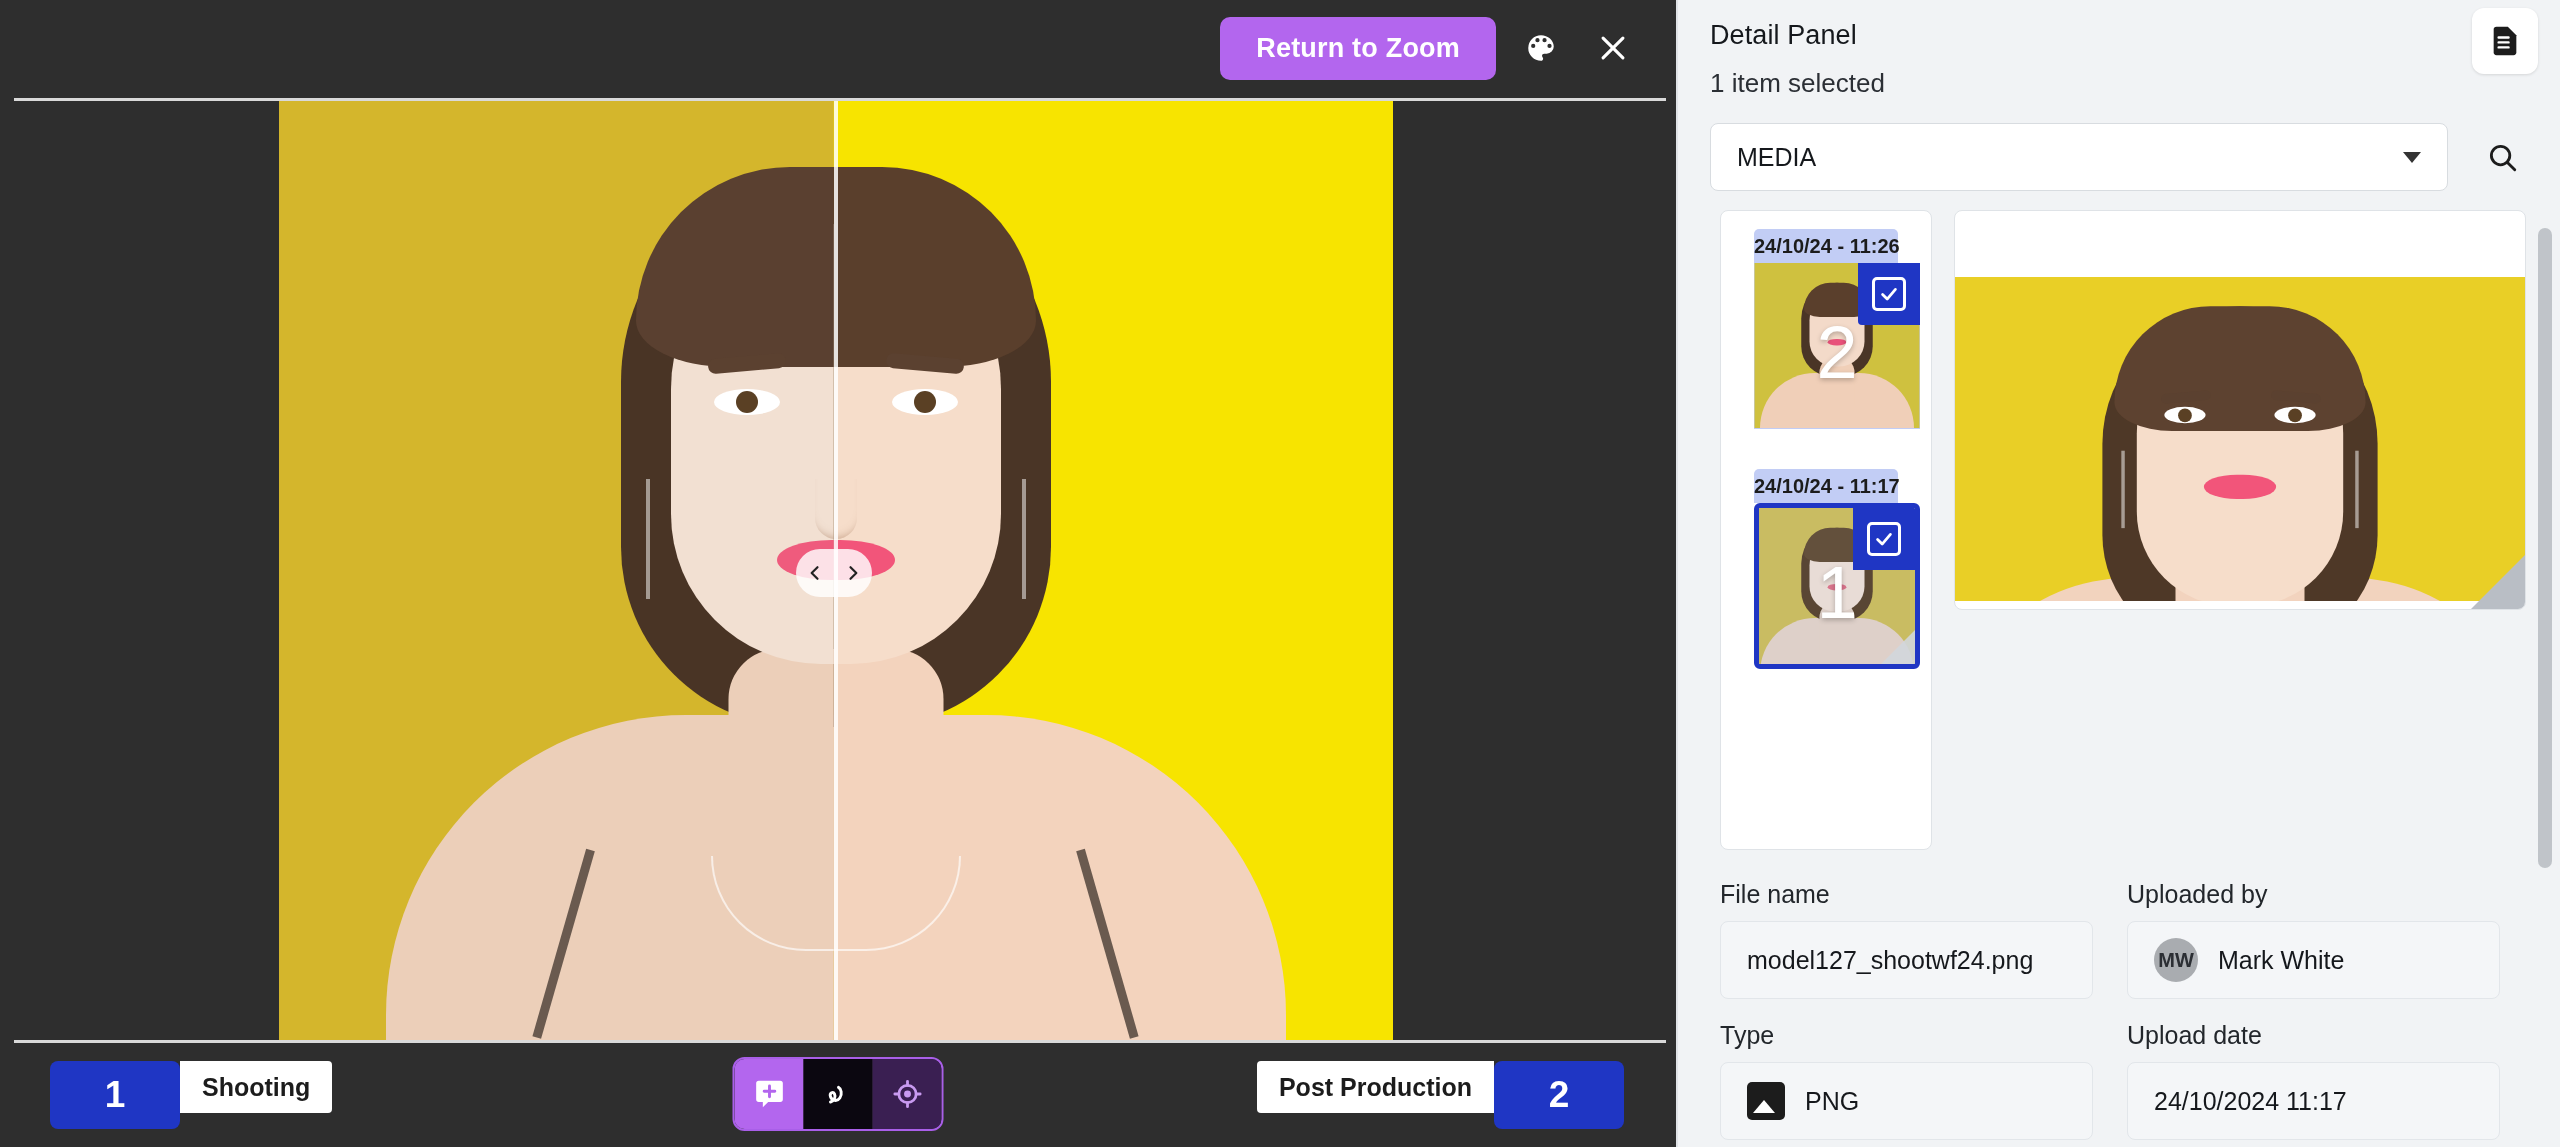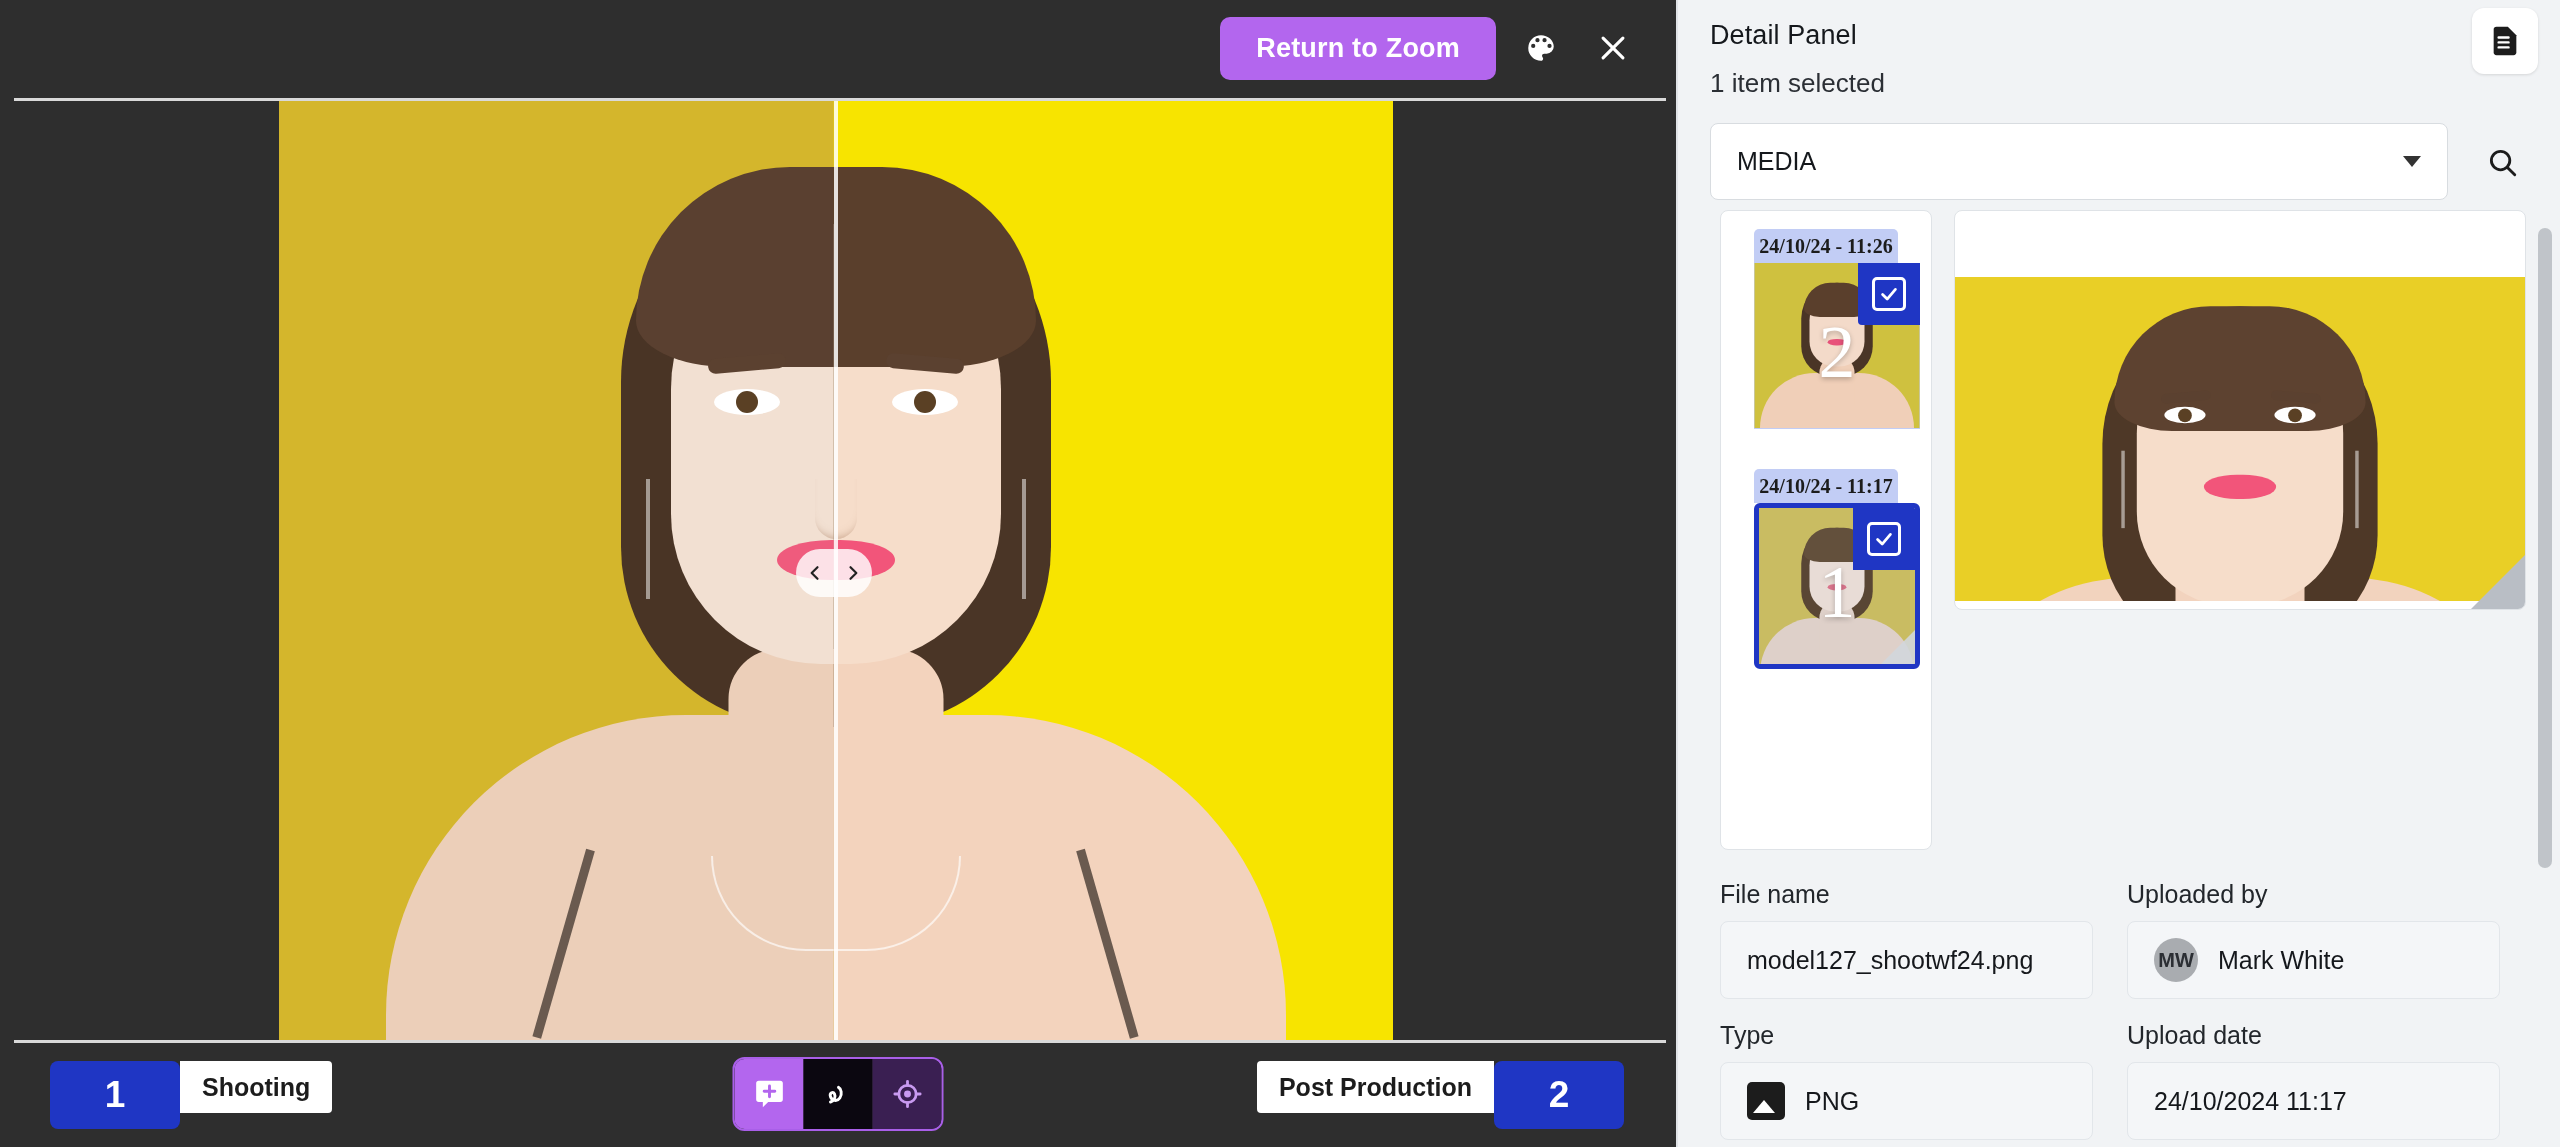--- a/index.html
+++ b/index.html
@@ -261,21 +261,21 @@
     display: flex; align-items: center; justify-content: center;
     box-shadow: 0 1px 3px rgba(0,0,0,.12);
     cursor: pointer;
   }
   .dp-search-row {
     display: flex; align-items: center; gap: 26px;
     padding: 24px 30px 0 34px;
   }
   .dp-select {
     flex: 1;
-    height: 77px;
+    height: 68px;
     background: #ffffff;
     border: 1px solid #d8dce0;
     border-radius: 8px;
     display: flex; align-items: center; justify-content: space-between;
     padding: 0 26px;
     font-size: 25px; color: #15181c;
     cursor: pointer;
   }
   .dp-select .caret {
     width: 0; height: 0;
@@ -303,21 +303,20 @@
     border: 1px solid #dfe3e7;
     border-radius: 8px;
     padding: 18px 0 18px 0;
     display: flex; flex-direction: column; align-items: center;
     gap: 40px;
     height: 640px;
   }
   .thumb {
     width: 144px;
     cursor: pointer;
-    font-family: Liberation Serif, serif;
   }
   .thumb-date {
     background: #c2cdf5;
     color: #1c1c1c;
     font-size: 20px; font-weight: bold;
     text-align: center;
     padding: 6px 0 5px 0;
     border-radius: 5px 5px 0 0;
     white-space: nowrap;
   }

